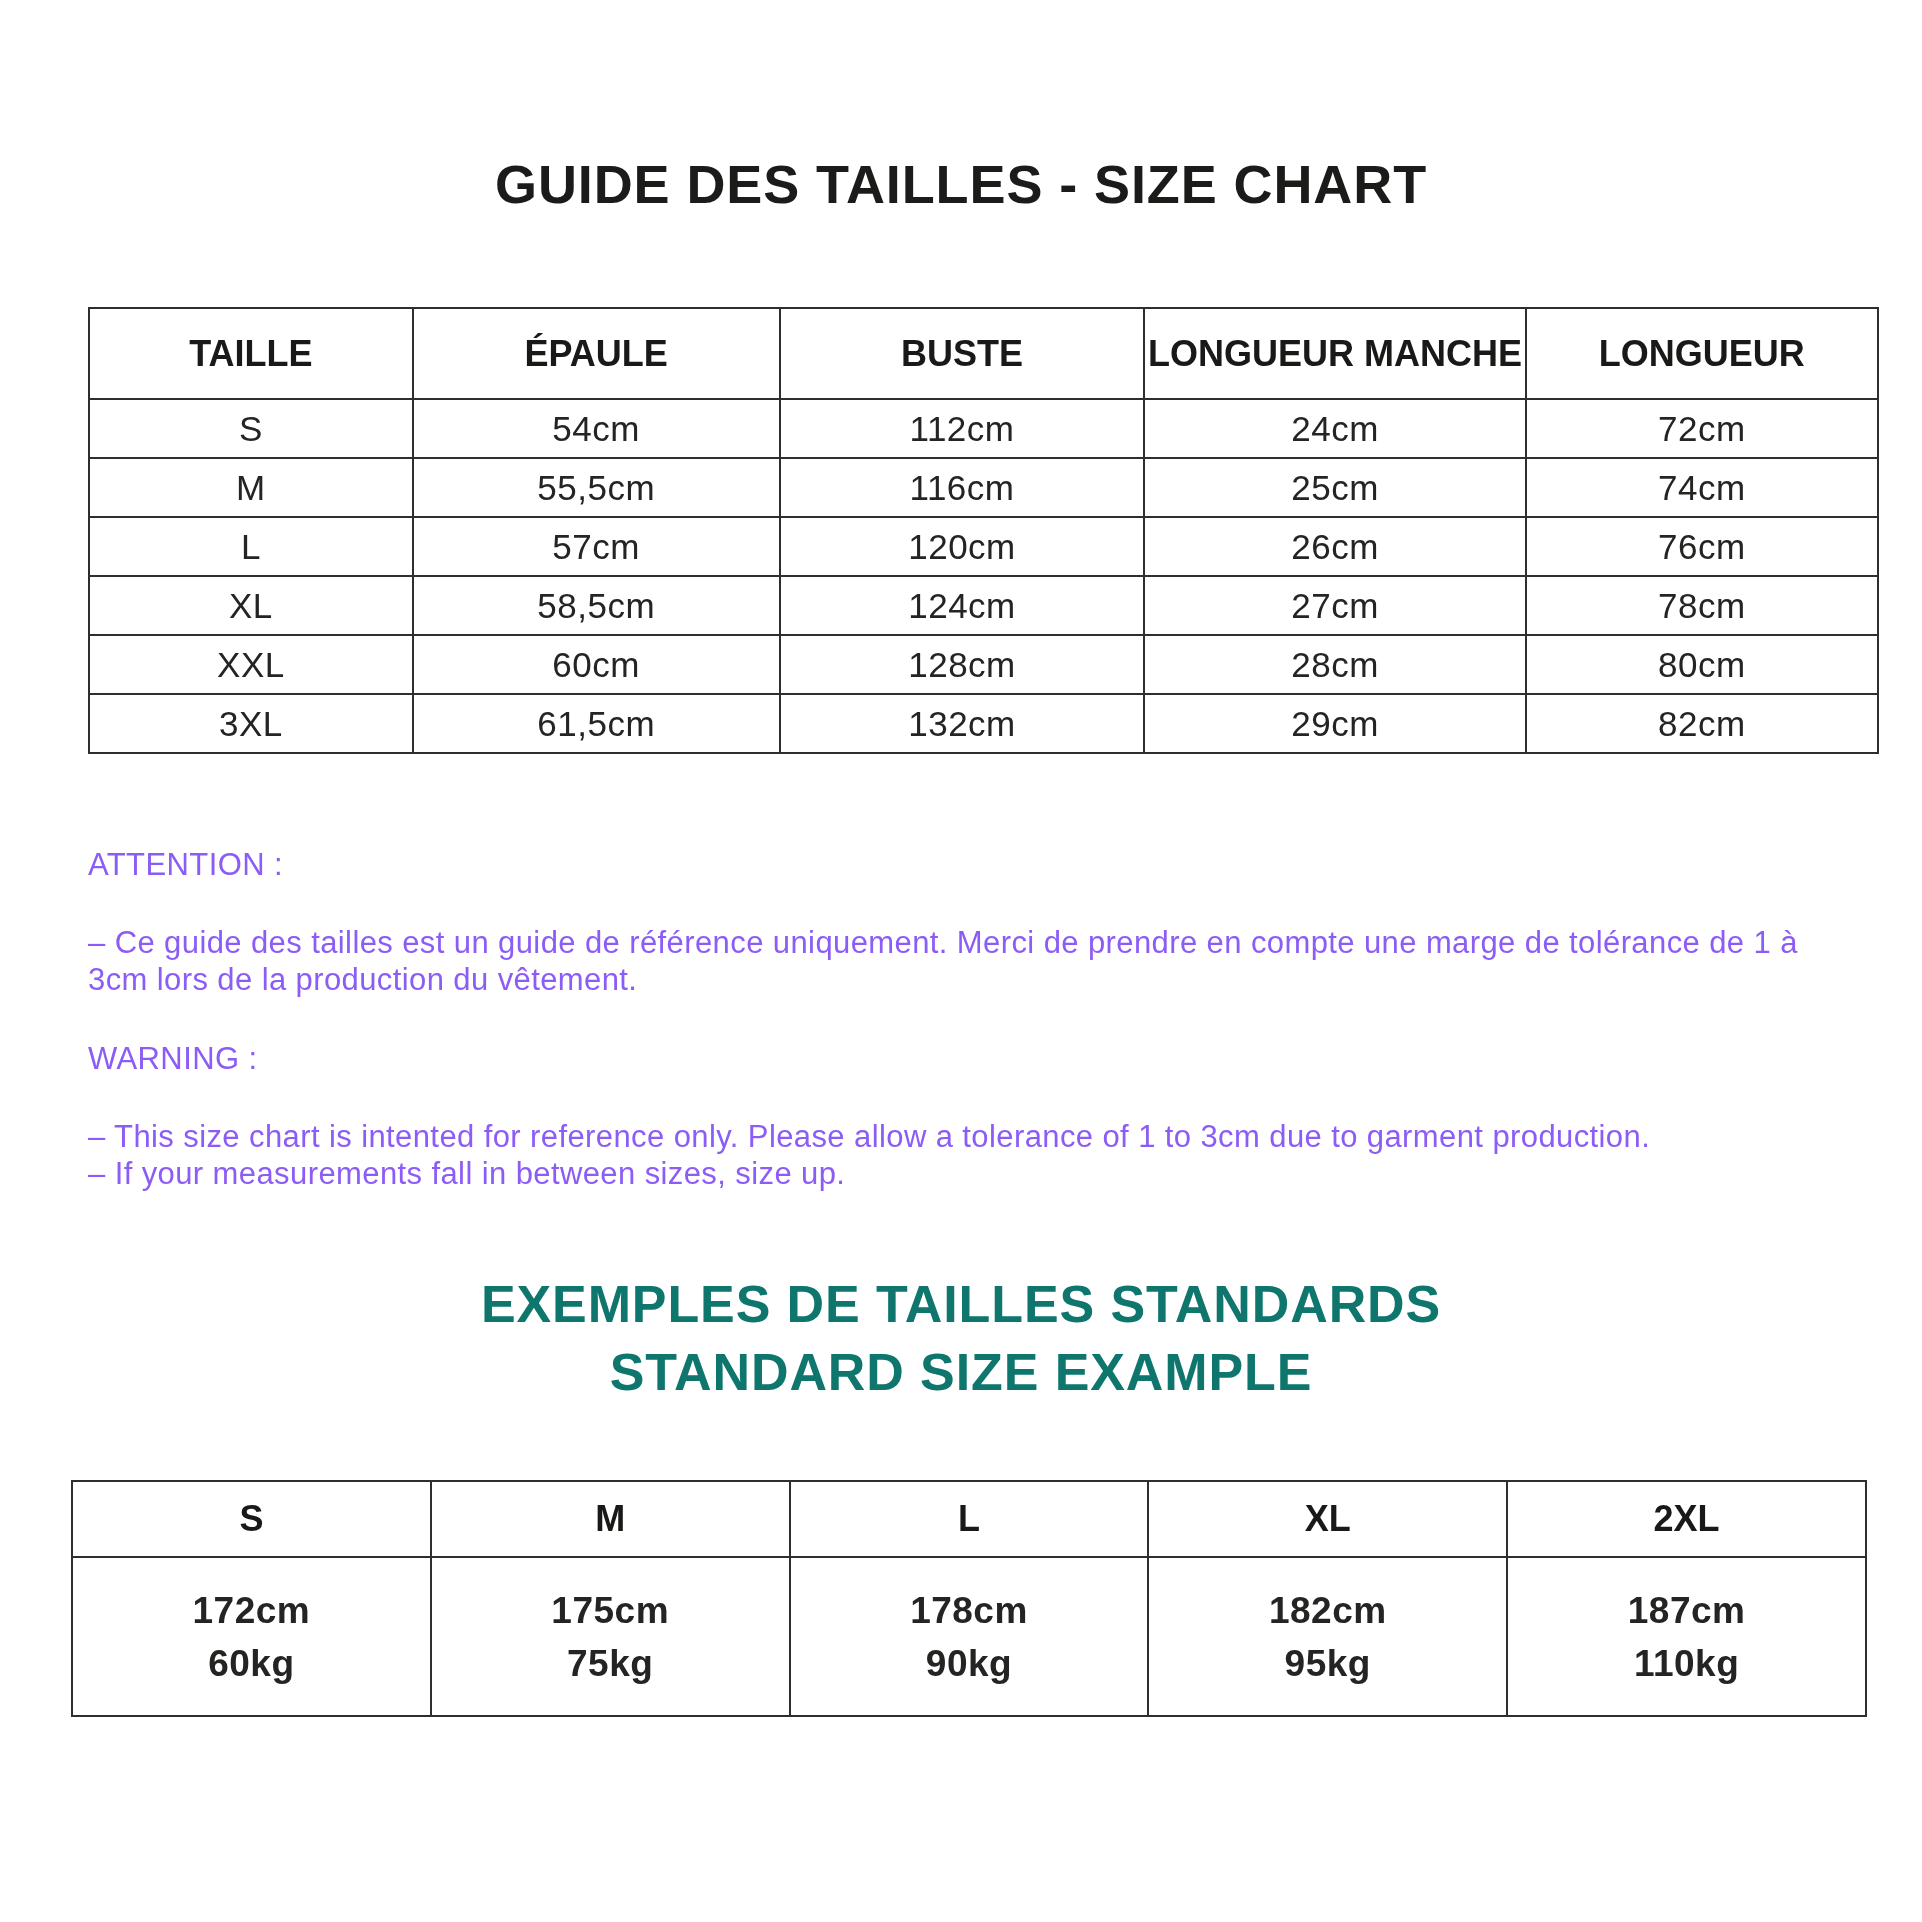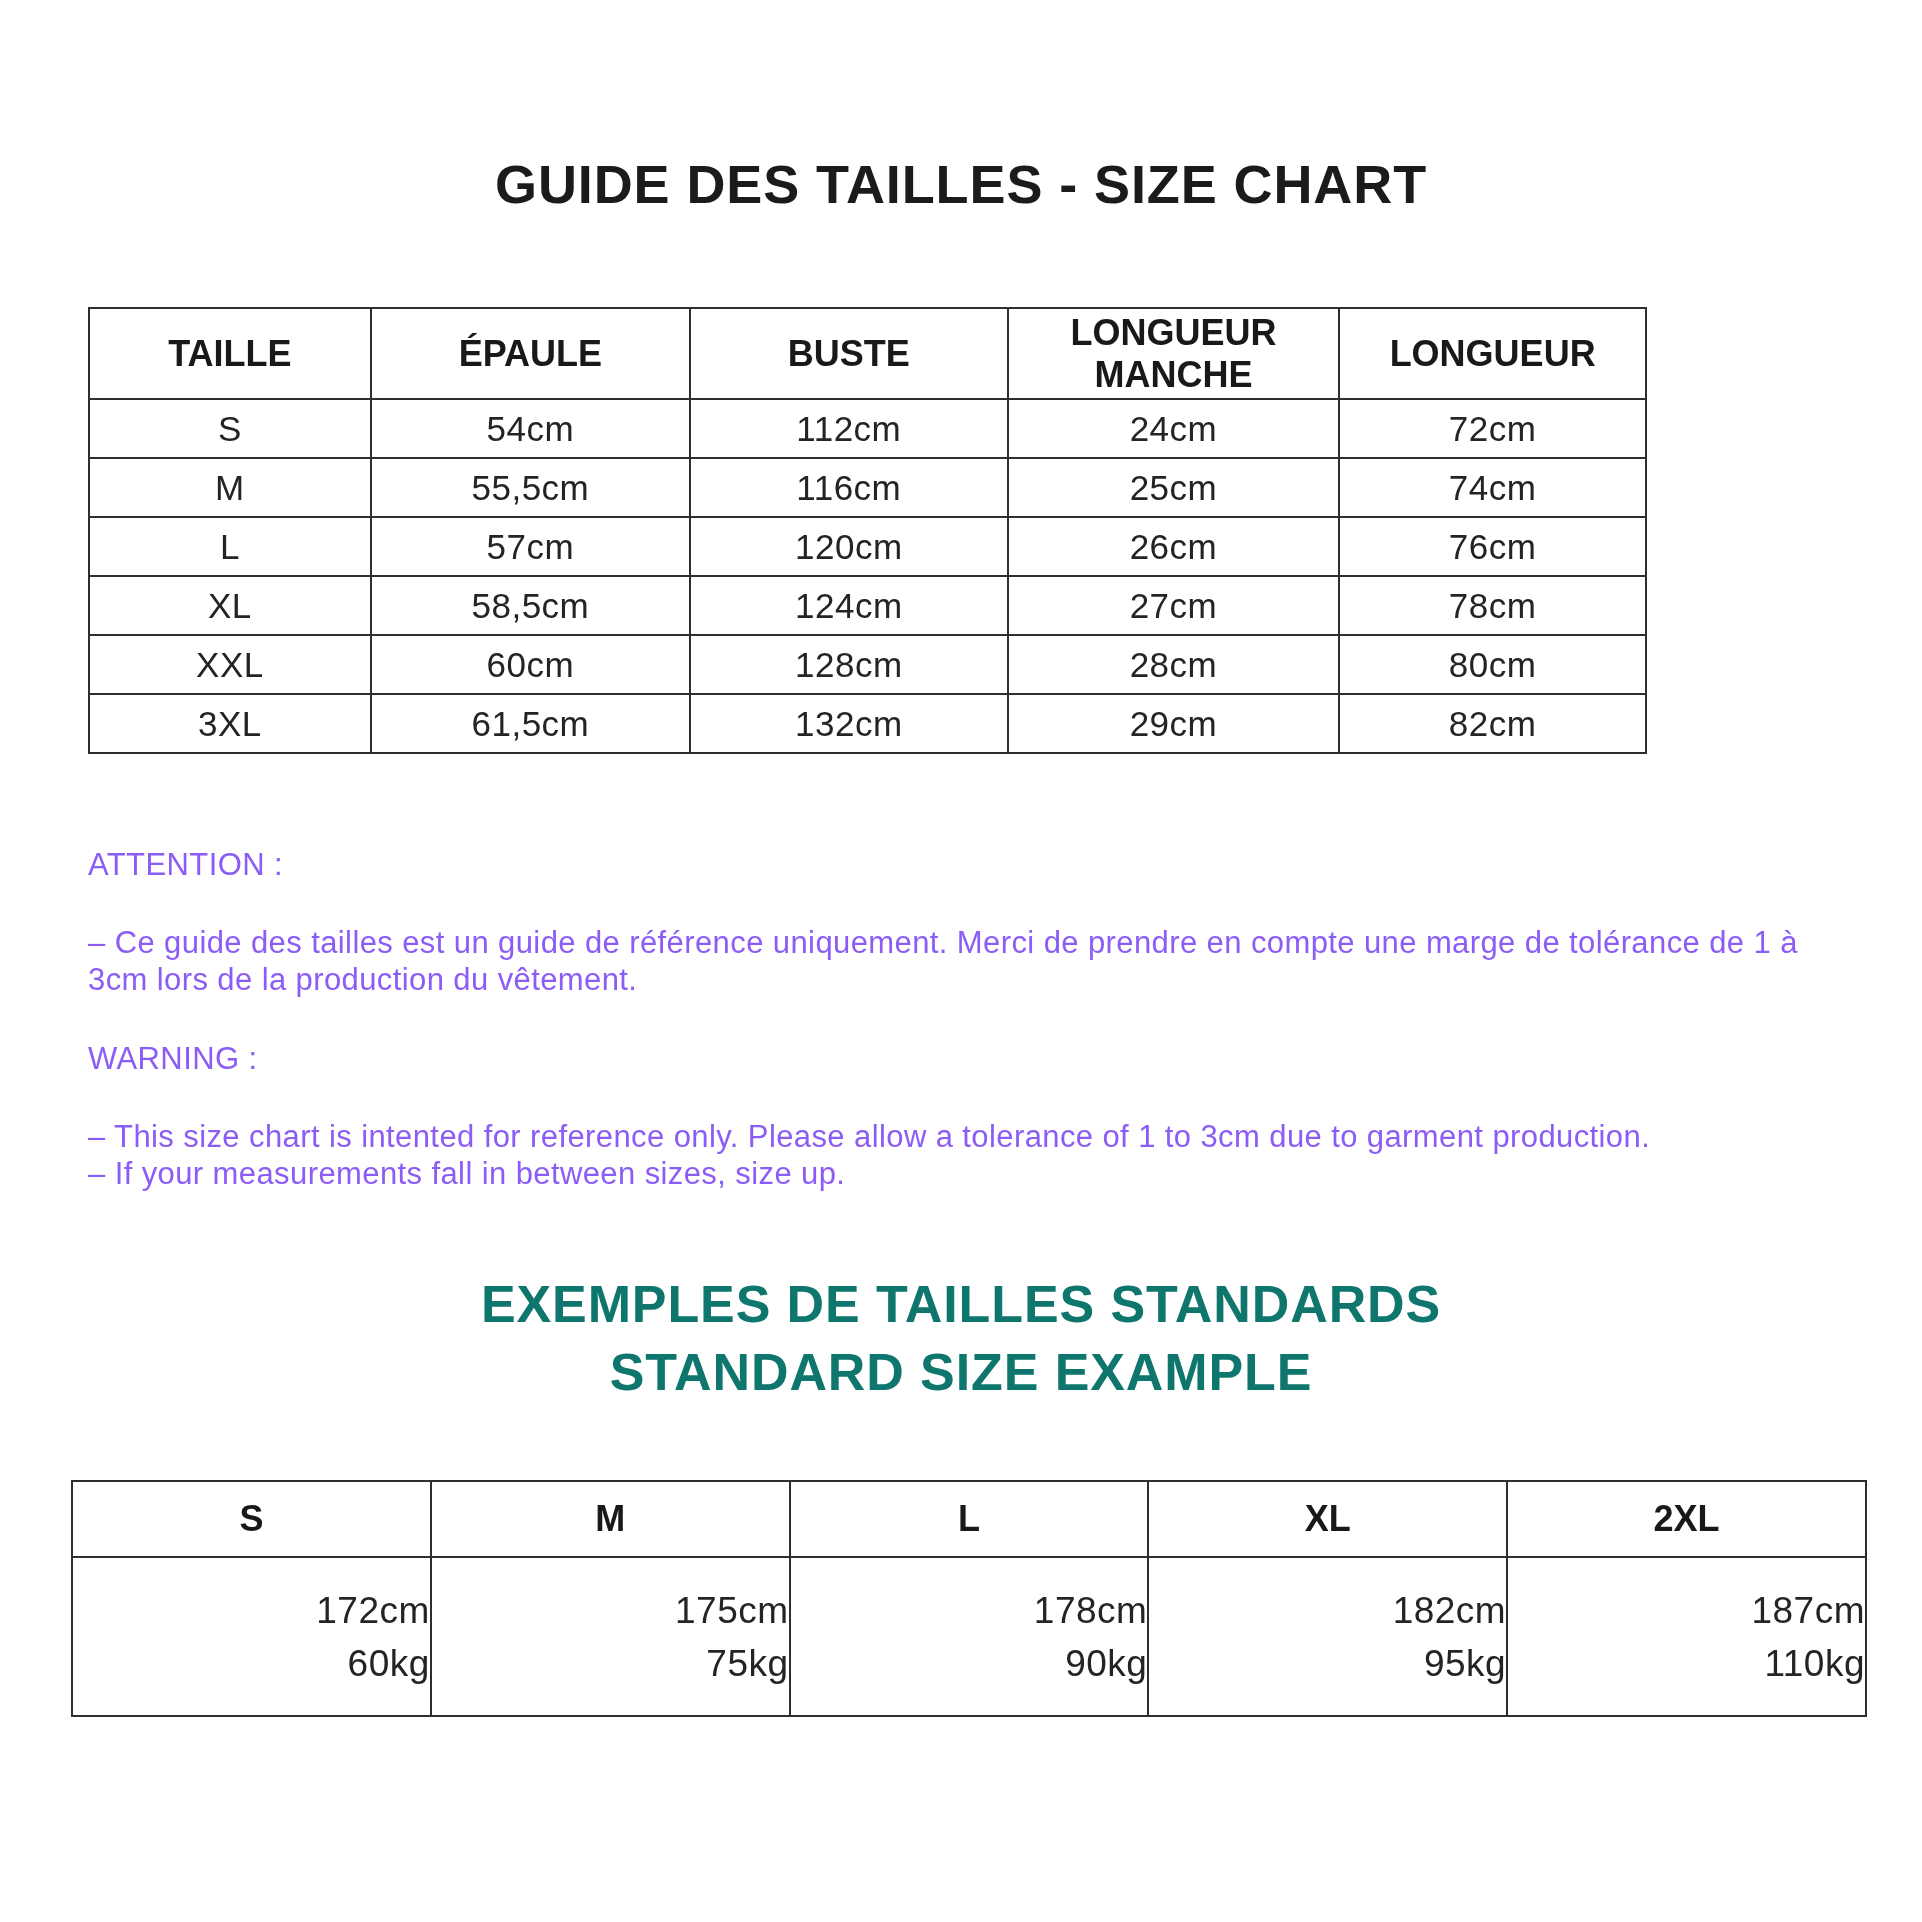--- a/index.html
+++ b/index.html
@@ -43,21 +43,21 @@
   }
   th, td {
     border: 2.8px solid #2e2e2c;
     text-align: center;
     vertical-align: middle;
     padding: 0;
   }
 
   .size-table {
     margin: 90px 0 0 88px;
-    width: 1559px;
+    width: 1791px;
   }
   .size-table tr.hdr-fr th {
     height: 89px;
     font-size: 36px;
     font-weight: 700;
     line-height: 42px;
     color: #191917;
   }
   .size-table tr.hdr-en th {
     height: 65px;
@@ -79,24 +79,23 @@
   }
   .standard-table tr.hdr th {
     height: 74px;
     font-size: 36px;
     font-weight: 700;
     color: #191917;
   }
   .standard-table tr.vals td {
     height: 157px;
     font-size: 37px;
-    font-weight: 400;
+    font-weight: 700;
     letter-spacing: 0.5px;
     color: #242422;
-    text-align: right;
   }
   .standard-table .stack span {
     display: block;
     line-height: 53px;
   }
 
   
   .notes {
     margin: 92px 88px 0 88px;
     font-size: 31px;

